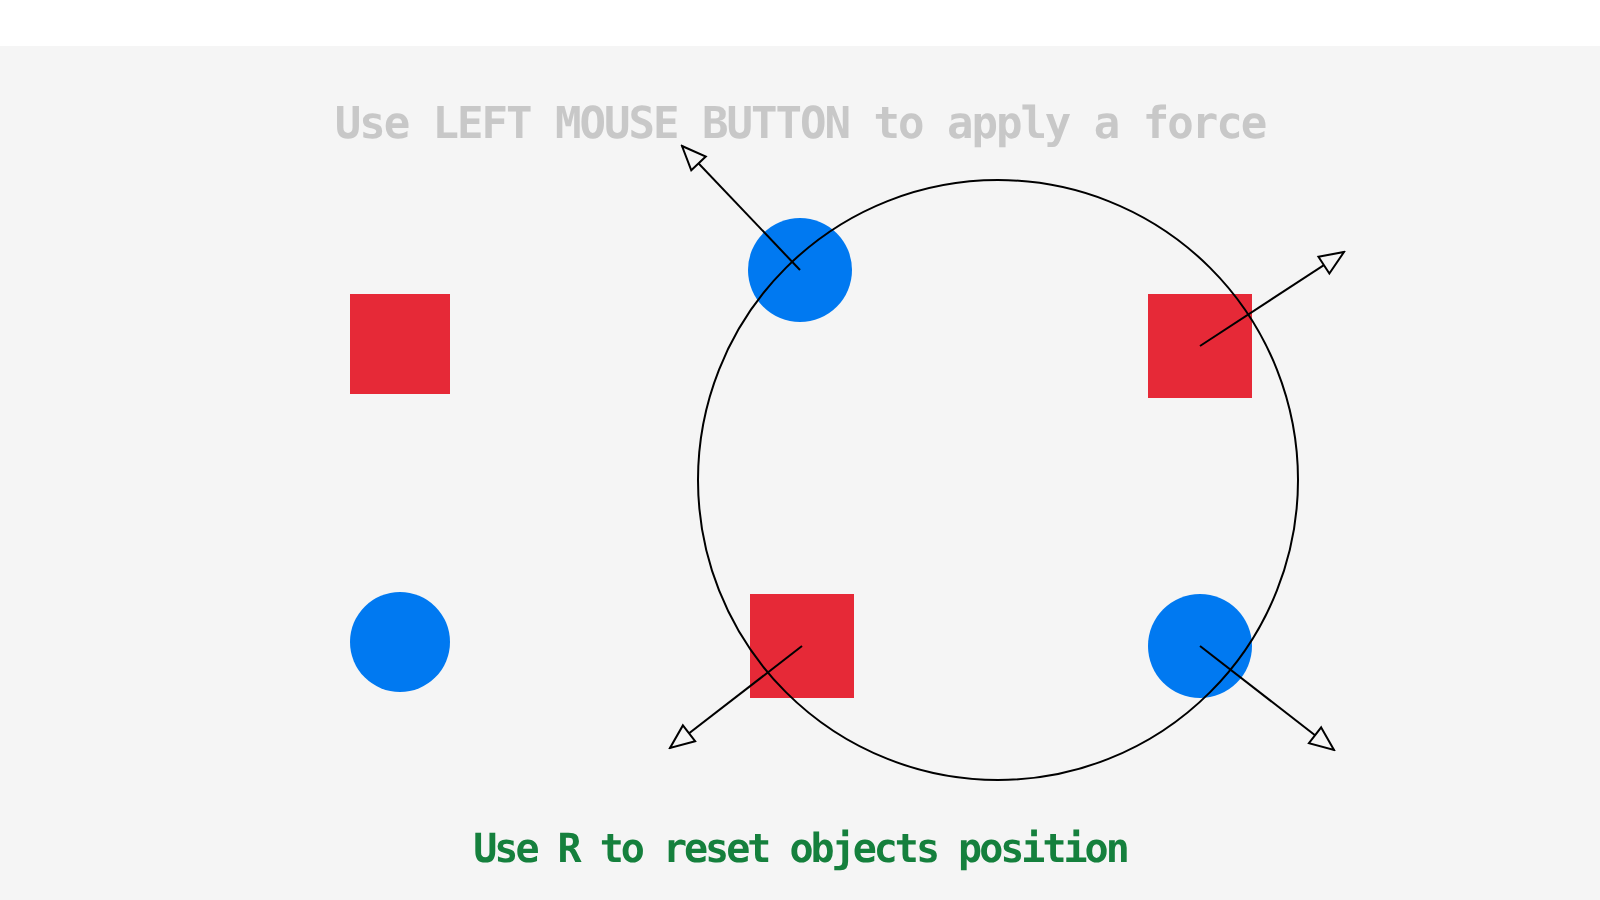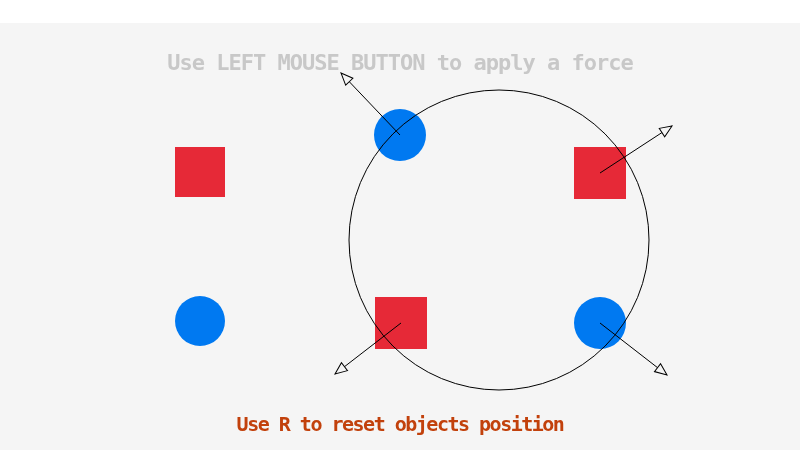--- a/index.html
+++ b/index.html
@@ -68,15 +68,15 @@
         <circle cx="499" cy="217" r="150" fill="none" stroke="#000000" stroke-width="1"></circle>
       </g>
     <g>
         <line x1="400" y1="112" x2="341" y2="50" stroke="#000000" stroke-width="1" marker-end="url(#arrowhead)"></line>
         <line x1="600" y1="150" x2="672" y2="103" stroke="#000000" stroke-width="1" marker-end="url(#arrowhead)"></line>
         <line x1="401" y1="300" x2="335" y2="351" stroke="#000000" stroke-width="1" marker-end="url(#arrowhead)"></line>
         <line x1="600" y1="300" x2="667" y2="352" stroke="#000000" stroke-width="1" marker-end="url(#arrowhead)"></line>
       </g>
   </svg>
 
-  <div class="hint hint-bottom" style="color: #c2410c;">Use R to reset objects position</div>
+  <div class="hint hint-bottom" style="color: #15803d;">Use R to reset objects position</div>
 
 </div>
 
 </body></html>

